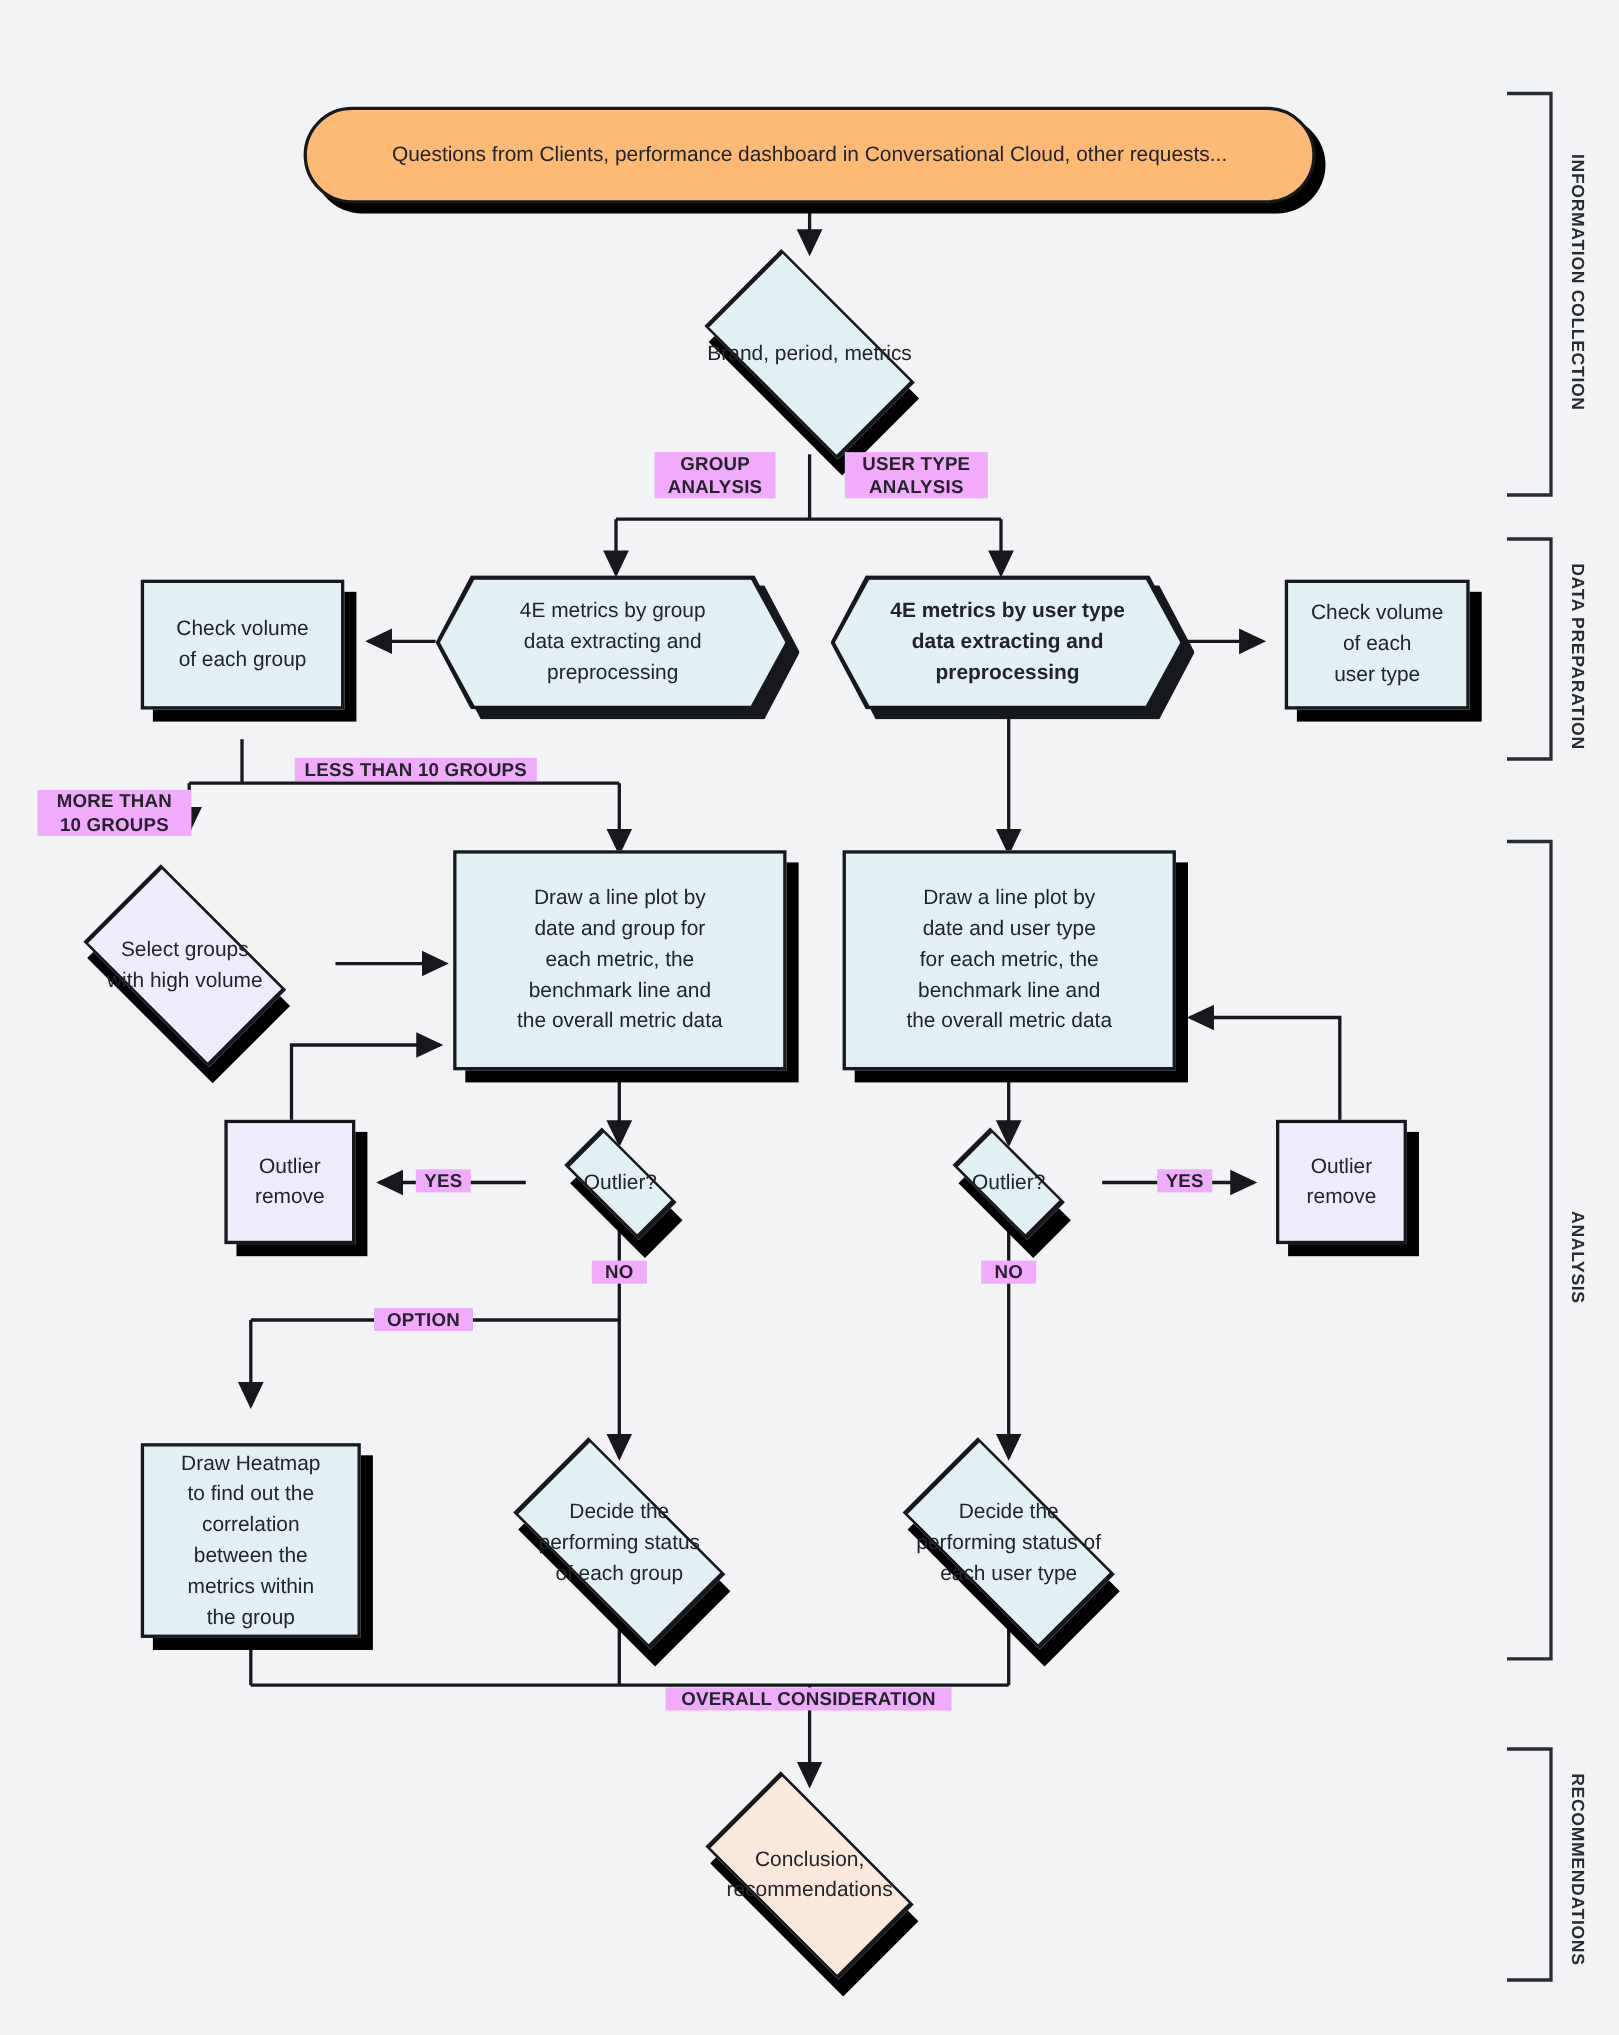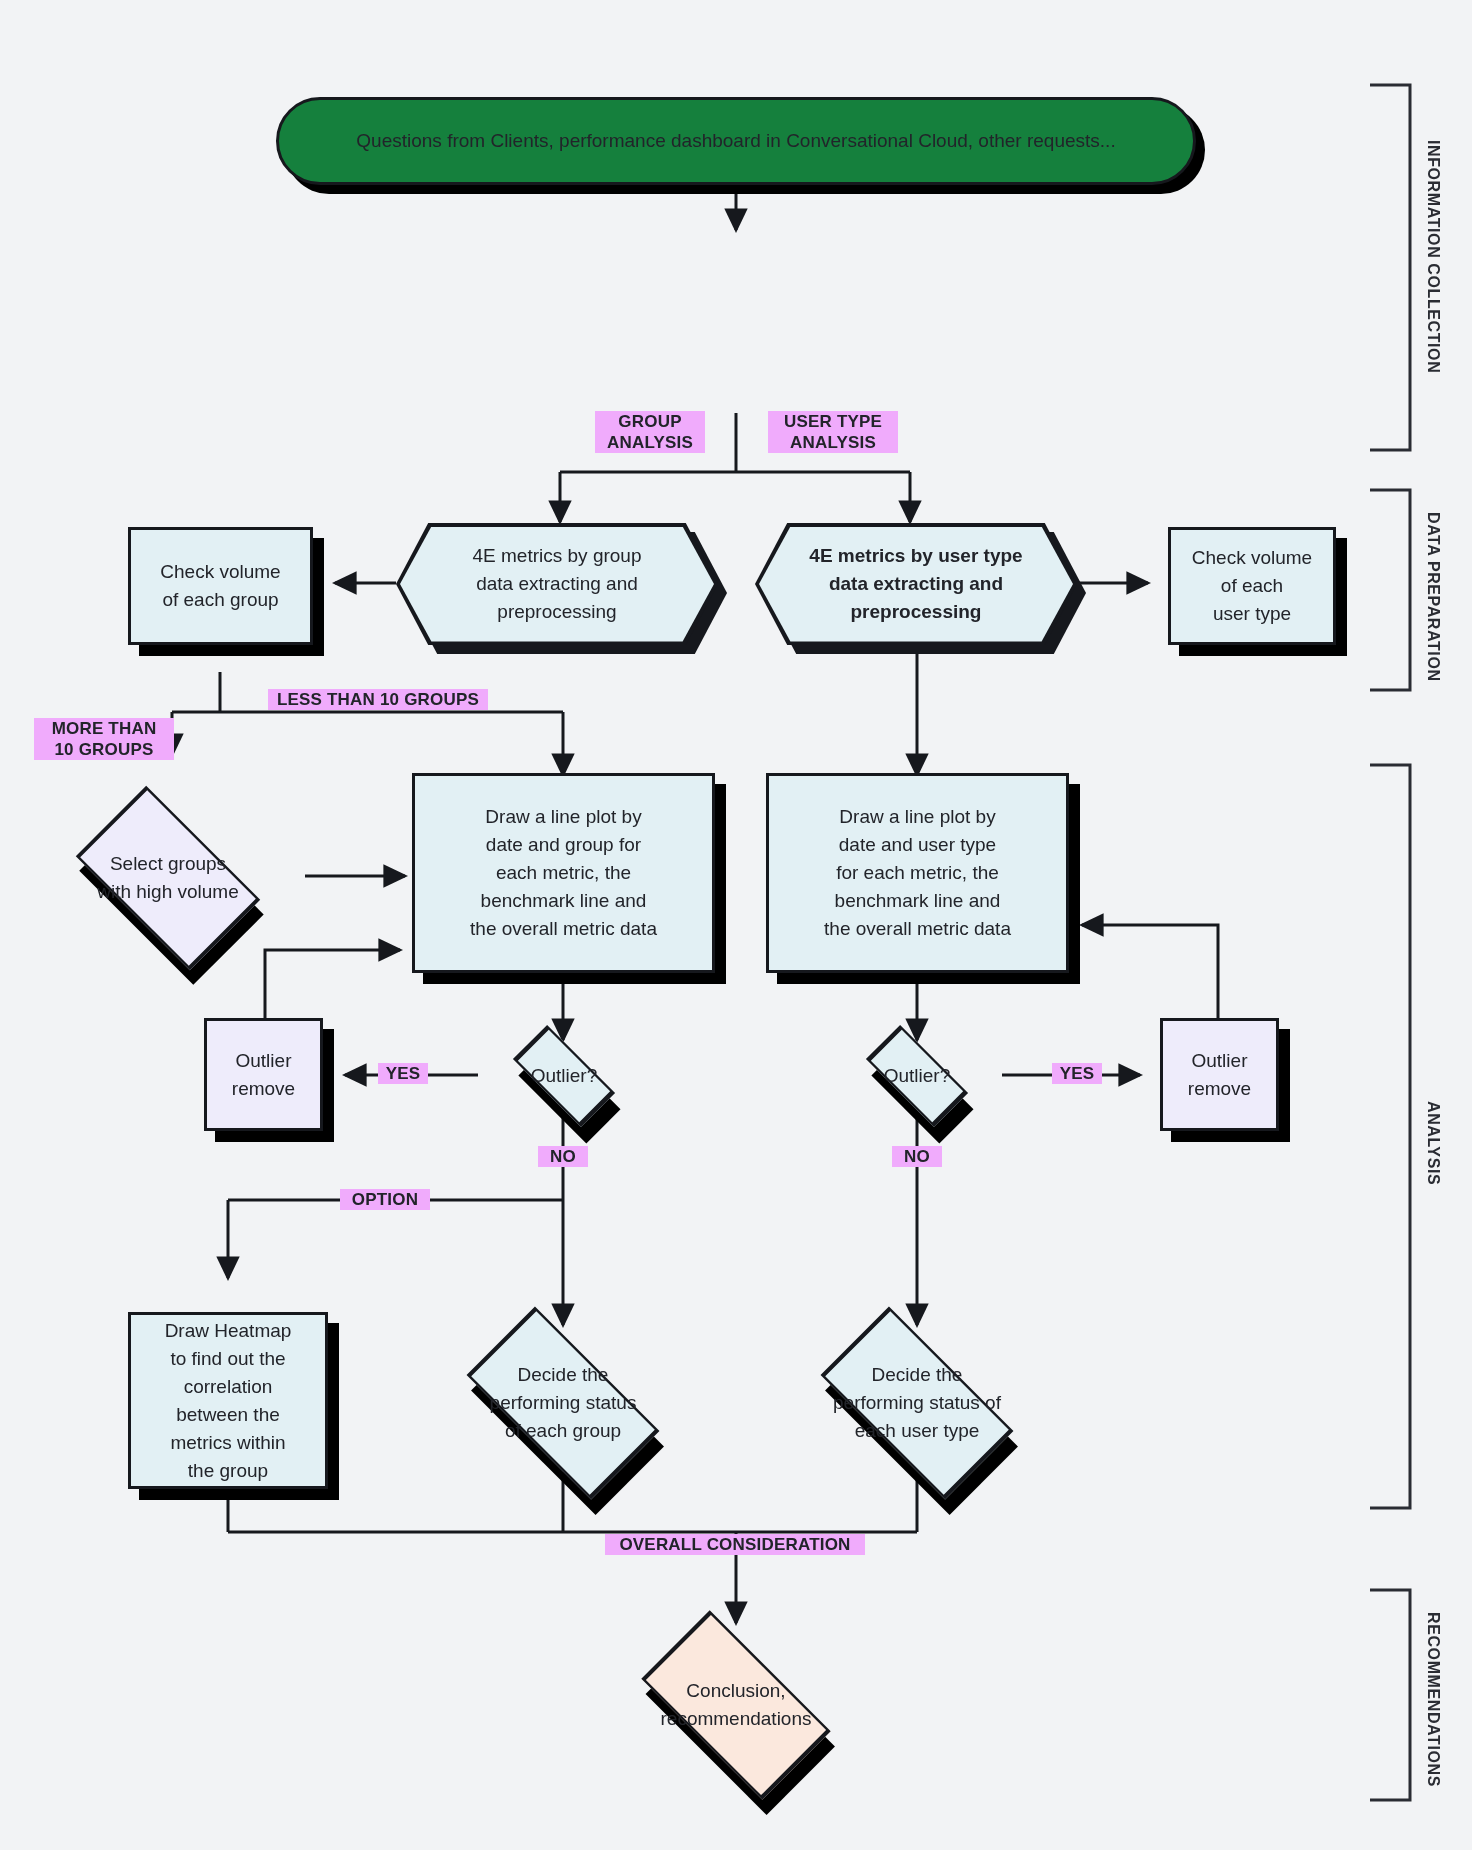--- a/index.html
+++ b/index.html
@@ -31,21 +31,21 @@
   
   .rect {
     background: #e2f0f4;
     border: 3.5px solid #16181d;
     box-shadow: 11px 11px 0 0 #000000;
   }
   .rect.lav { background: #eeecfb; }
 
   
   .pill {
-    background: #15803d;
+    background: #fdba74;
     border: 3.5px solid #16181d;
     border-radius: 999px;
     box-shadow: 9px 9px 0 0 #000000;
   }
 
   
   .diamond { background: transparent; }
   .diamond .shape {
     position: absolute;
     left: 50%; top: 50%;
@@ -170,20 +170,24 @@
       <path d="M1370,490 L1410,490 L1410,690 L1370,690"></path>
       <path d="M1370,765 L1410,765 L1410,1508 L1370,1508"></path>
       <path d="M1370,1590 L1410,1590 L1410,1800 L1370,1800"></path>
     </g>
   </svg>
 
   <div class="node pill" style="left:276px; top:97px; width:920px; height:88px;">
     <span class="lbl">Questions from Clients, performance dashboard in Conversational Cloud, other requests...</span>
   </div>
 
+  <div class="node diamond" style="left:587px; top:236px; width:298px; height:172px;">
+    <div class="shape" style="width:132px; height:132px; margin-left:-66px; margin-top:-66px; transform:rotate(45deg) scale(1.30,0.75);"></div>
+    <span class="lbl">Brand, period, metrics</span>
+  </div>
 
   <div class="node hex" style="left:396px; top:523px; width:322px; height:122px; white-space:pre-line;">
     <div class="shape"></div><div class="shape2"></div><div class="shape3"></div>
     <span class="lbl">4E metrics by group
 data extracting and
 preprocessing</span>
   </div>
 
   <div class="node hex" style="left:755px; top:523px; width:322px; height:122px; white-space:pre-line;font-weight:bold;">
     <div class="shape"></div><div class="shape2"></div><div class="shape3"></div>

